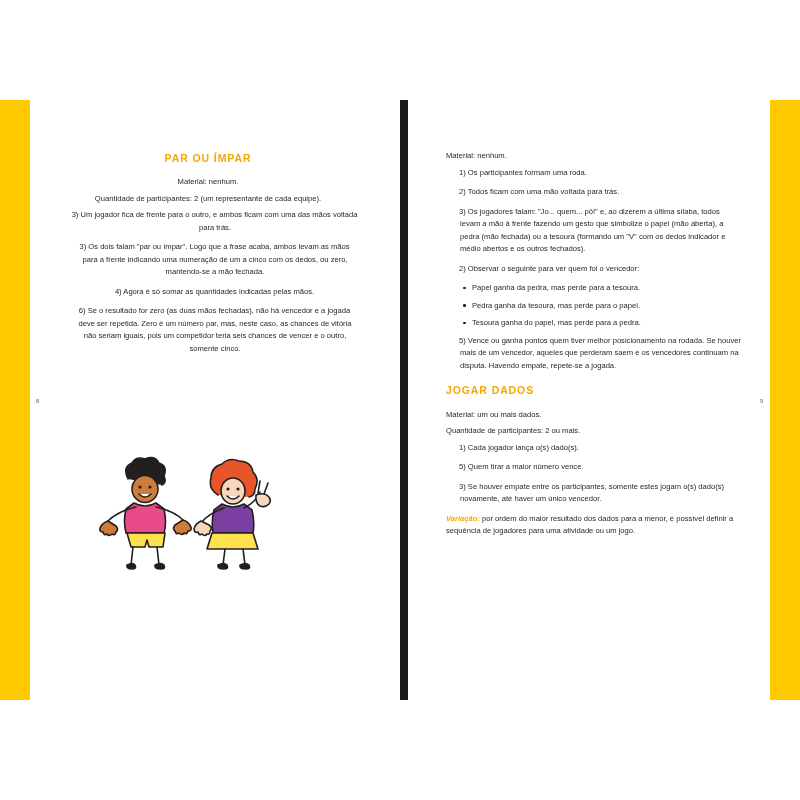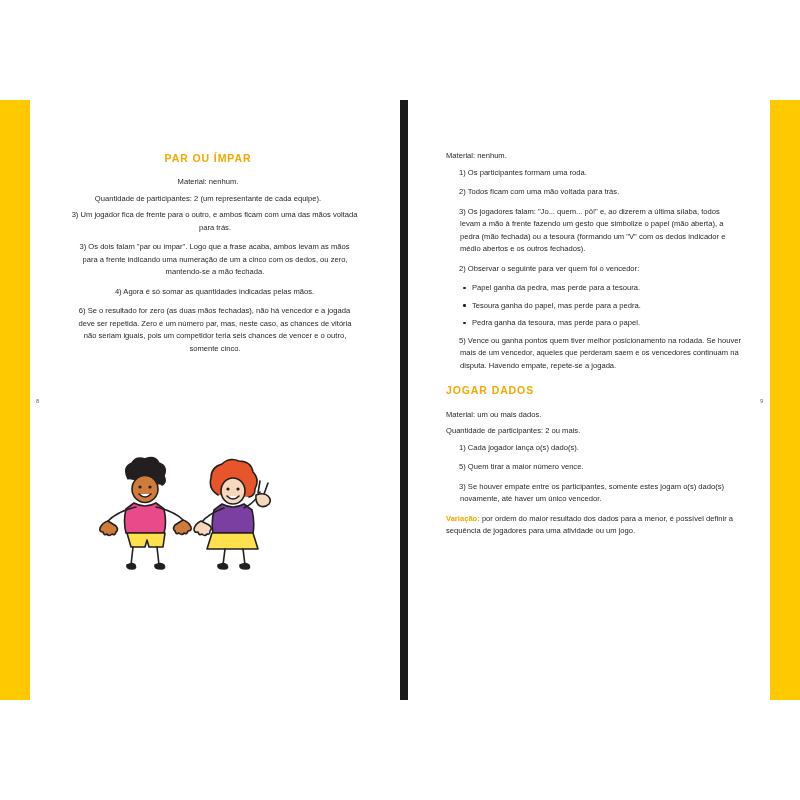--- a/index.html
+++ b/index.html
@@ -89,21 +89,21 @@
   }
   .bullet .dot {
     position: absolute;
     left: 17px;
     top: 4.5px;
     width: 2.6px;
     height: 2.6px;
     background: #231f20;
     border-radius: 50%;
   }
-  .variacao { font-weight: bold; color: #f5a800; }
+  .variacao { font-weight: bold; color: #f5a800; font-style: italic; }
 
   
   .illustration {
     position: absolute;
     left: 70px;
     top: 455px;
     width: 230px;
     height: 130px;
   }
 </style>
@@ -196,22 +196,22 @@
 
     <p class="meta"><span class="lbl">Material:</span><span> nenhum.</span></p>
 
 
     <p class="indent">1) Os participantes formam uma roda.</p>
     <p class="indent">2) Todos ficam com uma mão voltada para trás.</p>
     <p class="indent">3) Os jogadores falam: "Jo... quem... pô!" e, ao dizerem a última sílaba, todos levam a mão à frente fazendo um gesto que simbolize o papel (mão aberta), a pedra (mão fechada) ou a tesoura (formando um "V" com os dedos indicador e médio abertos e os outros fechados).</p>
     <p class="indent">2) Observar o seguinte para ver quem foi o vencedor:</p>
 
     <p class="bullet"><span class="dot"></span><span>Papel ganha da pedra, mas perde para a tesoura.</span></p>
+    <p class="bullet"><span class="dot"></span><span>Pedra ganha da tesoura, mas perde para o papel.</span></p>
     <p class="bullet"><span class="dot"></span><span>Tesoura ganha do papel, mas perde para a pedra.</span></p>
-    <p class="bullet"><span class="dot"></span><span>Pedra ganha da tesoura, mas perde para o papel.</span></p>
 
     <p class="indent">5) Vence ou ganha pontos quem tiver melhor posicionamento na rodada. Se houver mais de um vencedor, aqueles que perderam saem e os vencedores continuam na disputa. Havendo empate, repete-se a jogada.</p>
 
     <h2 class="section-title second">JOGAR DADOS</h2>
 
     <p class="meta"><span class="lbl">Material:</span><span> um ou mais dados.</span></p>
 
     <p class="meta"><span class="lbl">Quantidade de participantes:</span><span> 2 ou mais.</span></p>
 
     <p class="indent">1) Cada jogador lança o(s) dado(s).</p>

